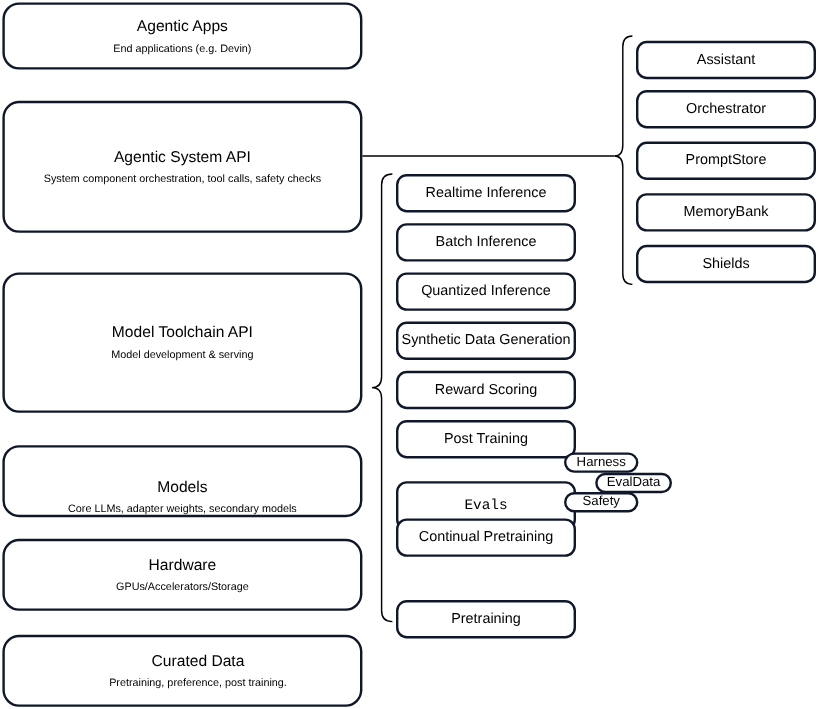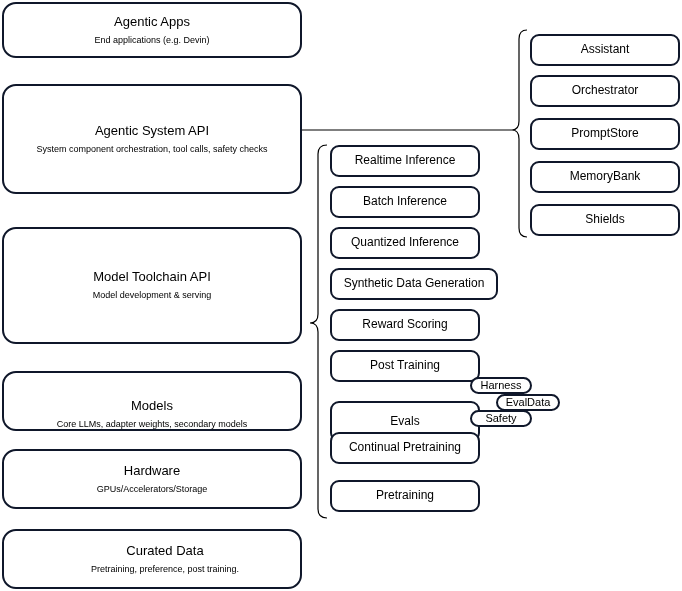--- a/index.html
+++ b/index.html
@@ -107,36 +107,36 @@
 
   <div class="node cap" style="left:330px; top:145px; width:150px; height:32px;">
     <span>Realtime Inference</span>
   </div>
   <div class="node cap" style="left:330px; top:186px; width:150px; height:32px;">
     <span>Batch Inference</span>
   </div>
   <div class="node cap" style="left:330px; top:227px; width:150px; height:32px;">
     <span>Quantized Inference</span>
   </div>
-  <div class="node cap" style="left:330px; top:268px; width:168px; height:32px;">
+  <div class="node cap" style="left:330px; top:268px; width:150px; height:32px;">
     <span>Synthetic Data Generation</span>
   </div>
   <div class="node cap" style="left:330px; top:309px; width:150px; height:32px;">
     <span>Reward Scoring</span>
   </div>
   <div class="node cap" style="left:330px; top:350px; width:150px; height:32px;">
     <span>Post Training</span>
   </div>
-  <div class="node cap" style="left:330px; top:401px; width:150px; height:41px;">
+  <div class="node cap" style="left:330px; top:401px; width:150px; height:41px;font-family:Liberation Mono, monospace;">
     <span>Evals</span>
   </div>
   <div class="node cap" style="left:330px; top:432px; width:150px; height:32px;">
     <span>Continual Pretraining</span>
   </div>
-  <div class="node cap" style="left:330px; top:480px; width:150px; height:32px;align-items:center;">
+  <div class="node cap" style="left:330px; top:500px; width:150px; height:32px;align-items:center;">
     <span>Pretraining</span>
   </div>
 
   <div class="node pill" style="left:470px; top:377px; width:62px; height:17px;">
     <span>Harness</span>
   </div>
   <div class="node pill" style="left:496px; top:394px; width:64px; height:17px;">
     <span>EvalData</span>
   </div>
   <div class="node pill" style="left:470px; top:410px; width:62px; height:17px;">

